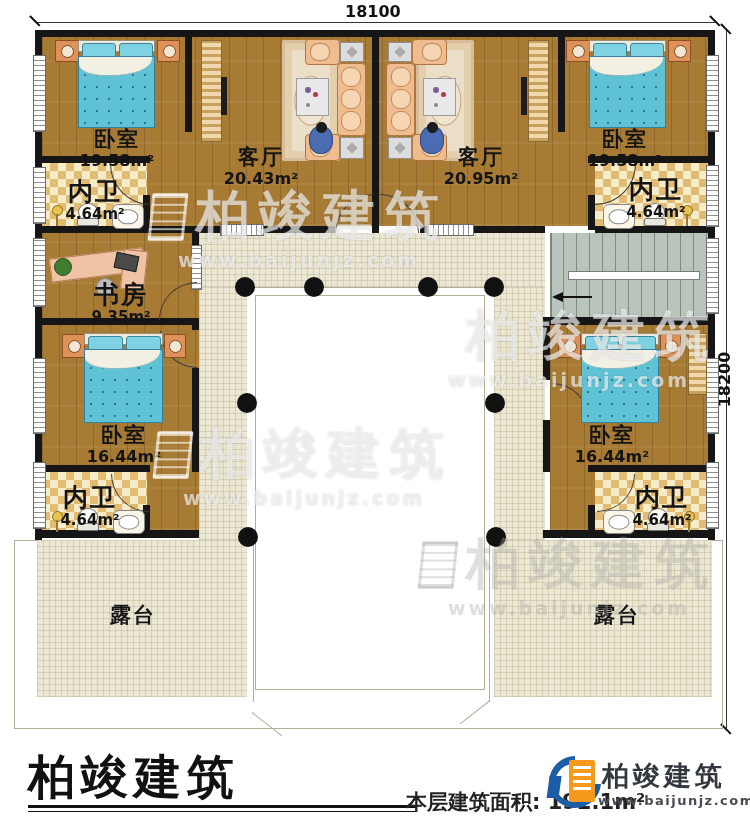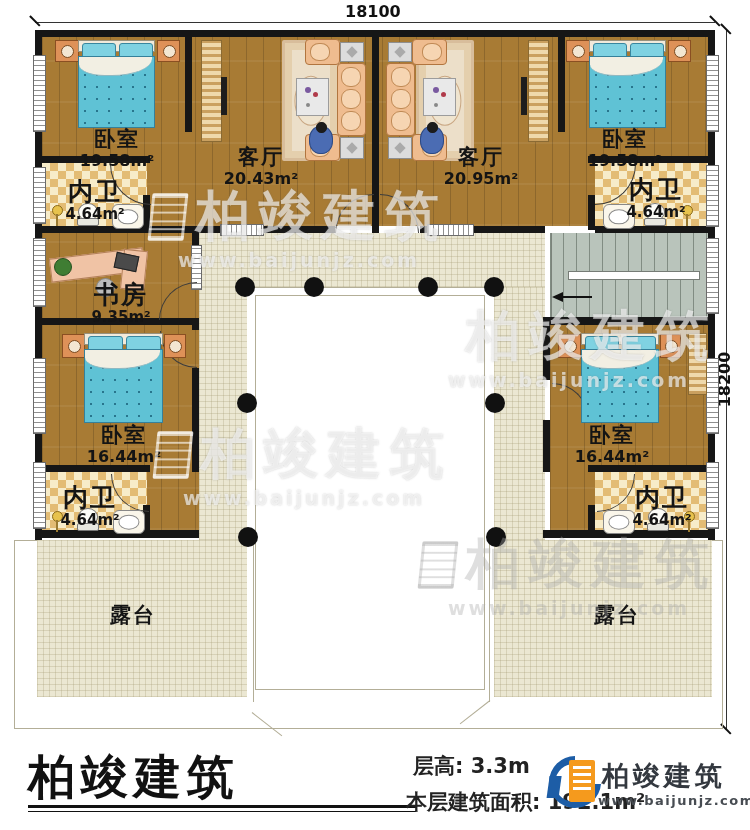--- a/index.html
+++ b/index.html
@@ -437,21 +437,20 @@
   </div>
   <div class="wm gray" style="left:420px;top:528px">
     <span class="gl"></span><span class="big">柏竣建筑</span>
     <div class="url">www.baijunjz.com</div>
   </div>
 
   <div id="titleblock">
     <div class="maintitle">柏竣建筑</div>
     <div class="tline1"></div>
     <div class="tline2"></div>
-    <div class="info1">层高: 3.3m</div>
     <div class="info2">本层建筑面积: 192.1m²</div>
     <svg class="abs" style="left:545px;top:8px" width="58" height="62" viewBox="0 0 58 62">
       <path d="M30 4 A26 26 0 1 0 56 32 L48 32 A19 19 0 1 1 30 12 Z" fill="#1d5da6"></path>
       <rect x="24" y="8" width="26" height="42" rx="2" fill="#f59a1d"></rect>
       <rect x="28" y="14" width="18" height="3" fill="#fff"></rect>
       <rect x="28" y="21" width="18" height="3" fill="#fff"></rect>
       <rect x="28" y="28" width="18" height="3" fill="#fff"></rect>
       <rect x="28" y="35" width="18" height="3" fill="#fff"></rect>
       <rect x="8" y="24" width="12" height="22" fill="#1d5da6" transform="skewX(-8)"></rect>
     </svg>

